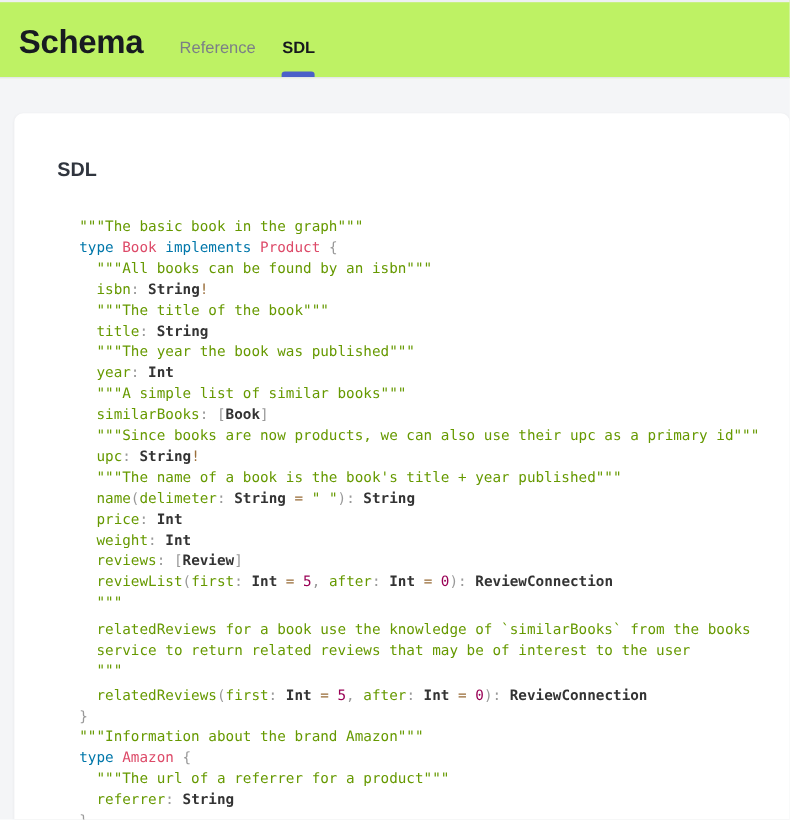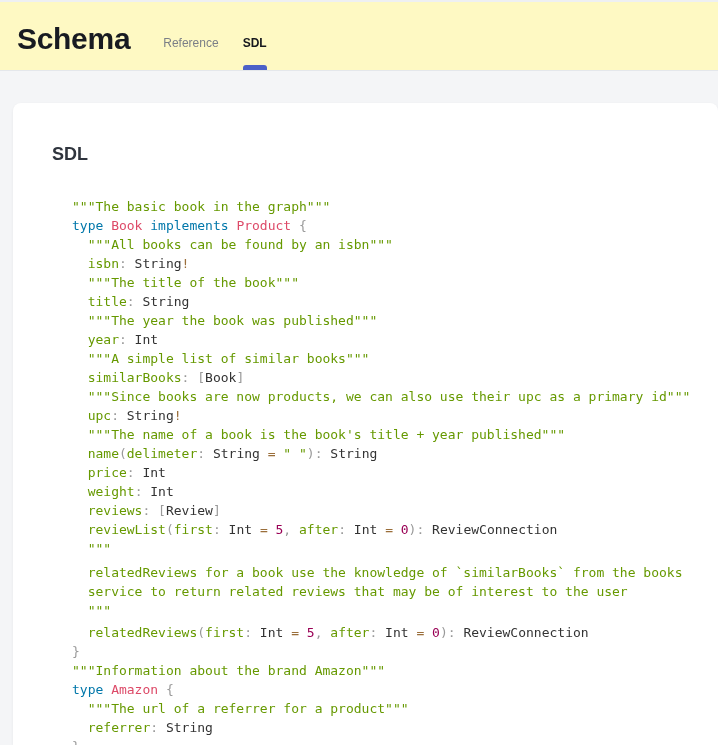--- a/index.html
+++ b/index.html
@@ -5,21 +5,21 @@
   * { margin: 0; padding: 0; box-sizing: border-box; }
   html, body { width: 718px; height: 745px; overflow: hidden; }
   body {
     font-family: "Liberation Sans", sans-serif;
     background: #f4f5f7;
   }
 
   
   .header {
     height: 71px;
-    background: #fef9c3;
+    background: #bef264;
     border-top: 2px solid #eef0f2;
     border-bottom: 1px solid #e4e7eb;
     display: flex;
     align-items: stretch;
     padding-left: 17px;
   }
   .page-title {
     display: flex;
     align-items: center;
     padding-top: 6px;
@@ -31,21 +31,21 @@
   .tabs {
     display: flex;
     margin-left: 33px;
     column-gap: 24px;
   }
   .tab {
     position: relative;
     display: flex;
     align-items: center;
     padding-top: 14px;
-    font-size: 12px;
+    font-size: 15px;
     color: #7b7f87;
     cursor: pointer;
     white-space: nowrap;
   }
   .tab.active {
     color: #16181d;
     font-weight: 700;
   }
   .tab-indicator {
     position: absolute;
@@ -84,21 +84,21 @@
     white-space: pre;
   }
   .code-line { height: 19px; }
   .tok-str  { color: var(--tok-str,  #690); }
   .tok-attr { color: var(--tok-attr, #690); }
   .tok-kw   { color: var(--tok-kw,   #07a); text-align: center; }
   .tok-cls  { color: var(--tok-cls,  #dd4a68); }
   .tok-num  { color: var(--tok-num,  #905); }
   .tok-pun  { color: var(--tok-pun,  #999); }
   .tok-op   { color: var(--tok-op,   #9a6e3a); }
-  .tok-pln  { color: var(--tok-pln,  #333); }
+  .tok-pln  { color: var(--tok-pln,  #333); font-weight: bold; }
 </style>
 </head>
 <body>
 
 <div class="header">
   <h1 class="page-title">Schema</h1>
   <nav class="tabs">
       <div class="tab">
         <span>Reference</span>
       </div>

